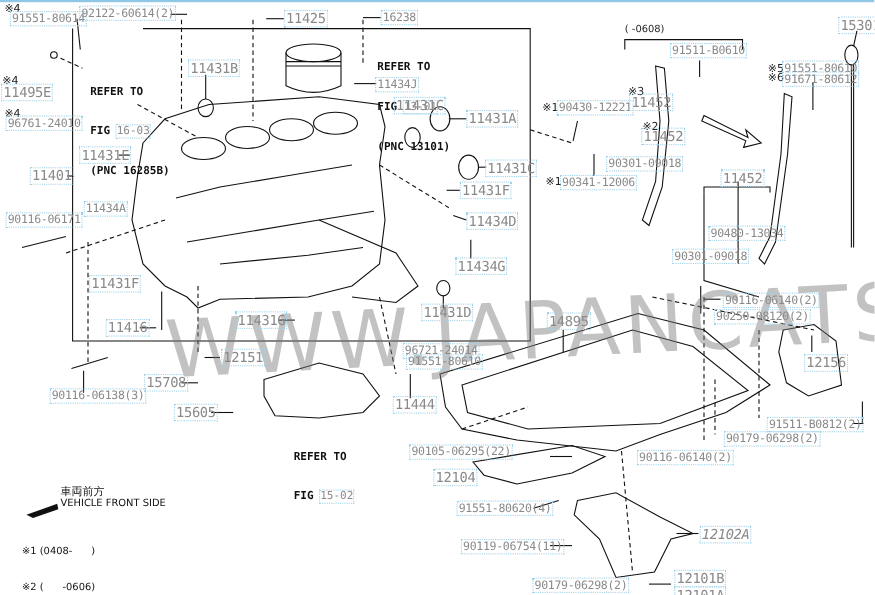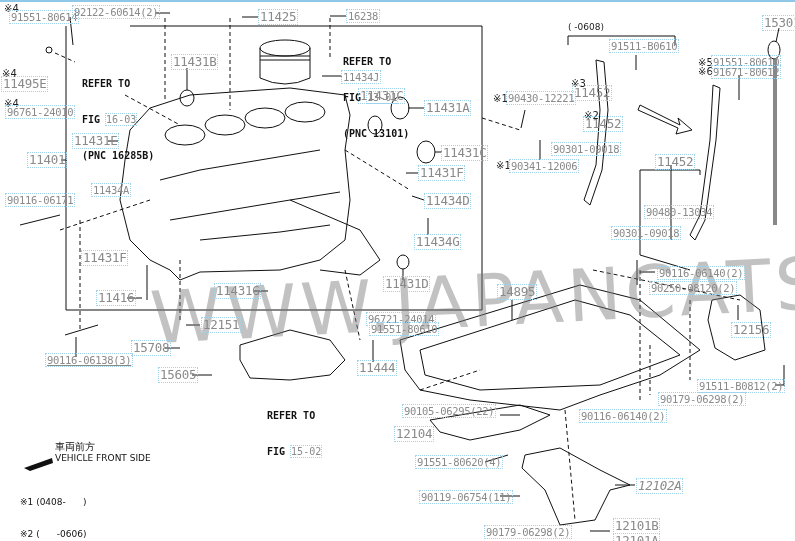--- a/index.html
+++ b/index.html
@@ -187,28 +187,28 @@
 <div class="lbl big" style="left:172px;top:55px;">11431B</div>
 <div class="lbl" style="left:342px;top:71px;">11434J</div>
 <div class="lbl big" style="left:359px;top:89px;">11431C</div>
 <div class="lbl big" style="left:425px;top:101px;">11431A</div>
 <div class="lbl big" style="left:28px;top:153px;">11401</div>
 <div class="lbl big" style="left:73px;top:134px;">11431E</div>
 <div class="lbl big" style="left:442px;top:146px;">11431C</div>
 <div class="lbl big" style="left:419px;top:166px;">11431F</div>
 <div class="lbl big" style="left:425px;top:194px;">11434D</div>
 <div class="lbl" style="left:6px;top:194px;">90116-06171</div>
-<div class="lbl" style="left:92px;top:184px;">11434A</div>
+<div class="lbl" style="left:77px;top:184px;">11434A</div>
 <div class="lbl big" style="left:415px;top:235px;">11434G</div>
 <div class="lbl big" style="left:82px;top:251px;">11431F</div>
 <div class="lbl big" style="left:384px;top:277px;">11431D</div>
 <div class="lbl big" style="left:97px;top:291px;">11416</div>
 <div class="lbl big" style="left:215px;top:284px;">11431G</div>
 <div class="lbl big" style="left:202px;top:318px;">12151</div>
-<div class="lbl" style="left:46px;top:354px;text-decoration:underline;">90116-06138(3)</div>
+<div class="lbl" style="left:46px;top:354px;">90116-06138(3)</div>
 <div class="lbl big" style="left:132px;top:341px;">15708</div>
 <div class="lbl big" style="left:159px;top:368px;">15605</div>
 <div class="lbl" style="left:367px;top:313px;">96721-24014</div>
 <div class="lbl" style="left:370px;top:323px;">91551-80610</div>
 <div class="lbl big" style="left:358px;top:361px;">11444</div>
 <div class="lbl big" style="left:498px;top:285px;">14895</div>
 <div class="lbl" style="left:507px;top:92px;">90430-12221</div>
 <div class="lbl" style="left:510px;top:160px;">90341-12006</div>
 <div class="lbl" style="left:610px;top:40px;">91511-B0610</div>
 <div class="lbl big" style="left:573px;top:86px;">11452</div>
@@ -218,21 +218,21 @@
 <div class="lbl" style="left:712px;top:66px;">91671-80612</div>
 <div class="lbl big" style="left:763px;top:16px;">15301</div>
 <div class="lbl big" style="left:656px;top:155px;">11452</div>
 <div class="lbl" style="left:645px;top:206px;">90480-13034</div>
 <div class="lbl" style="left:612px;top:227px;">90301-09018</div>
 <div class="lbl" style="left:658px;top:267px;">90116-06140(2)</div>
 <div class="lbl" style="left:650px;top:282px;">90250-08120(2)</div>
 <div class="lbl big" style="left:732px;top:279px;margin-top:44px;">12156</div>
 <div class="lbl" style="left:698px;top:380px;">91511-B0812(2)</div>
 <div class="lbl" style="left:659px;top:393px;">90179-06298(2)</div>
-<div class="lbl" style="left:373px;top:405px;margin-left:30px;">90105-06295(22)</div>
+<div class="lbl" style="left:373px;top:405px;">90105-06295(22)</div>
 <div class="lbl" style="left:580px;top:410px;">90116-06140(2)</div>
 <div class="lbl big" style="left:395px;top:427px;">12104</div>
 <div class="lbl" style="left:416px;top:456px;">91551-80620(4)</div>
 <div class="lbl big" style="left:637px;top:479px;font-style:italic;">12102A</div>
 <div class="lbl" style="left:420px;top:491px;">90119-06754(11)</div>
 <div class="lbl" style="left:485px;top:526px;">90179-06298(2)</div>
 <div class="lbl big" style="left:614px;top:519px;">12101B</div>
 <div class="lbl big" style="left:614px;top:534px;">12101A</div>
 
 <div class="front-jp">車両前方</div>

